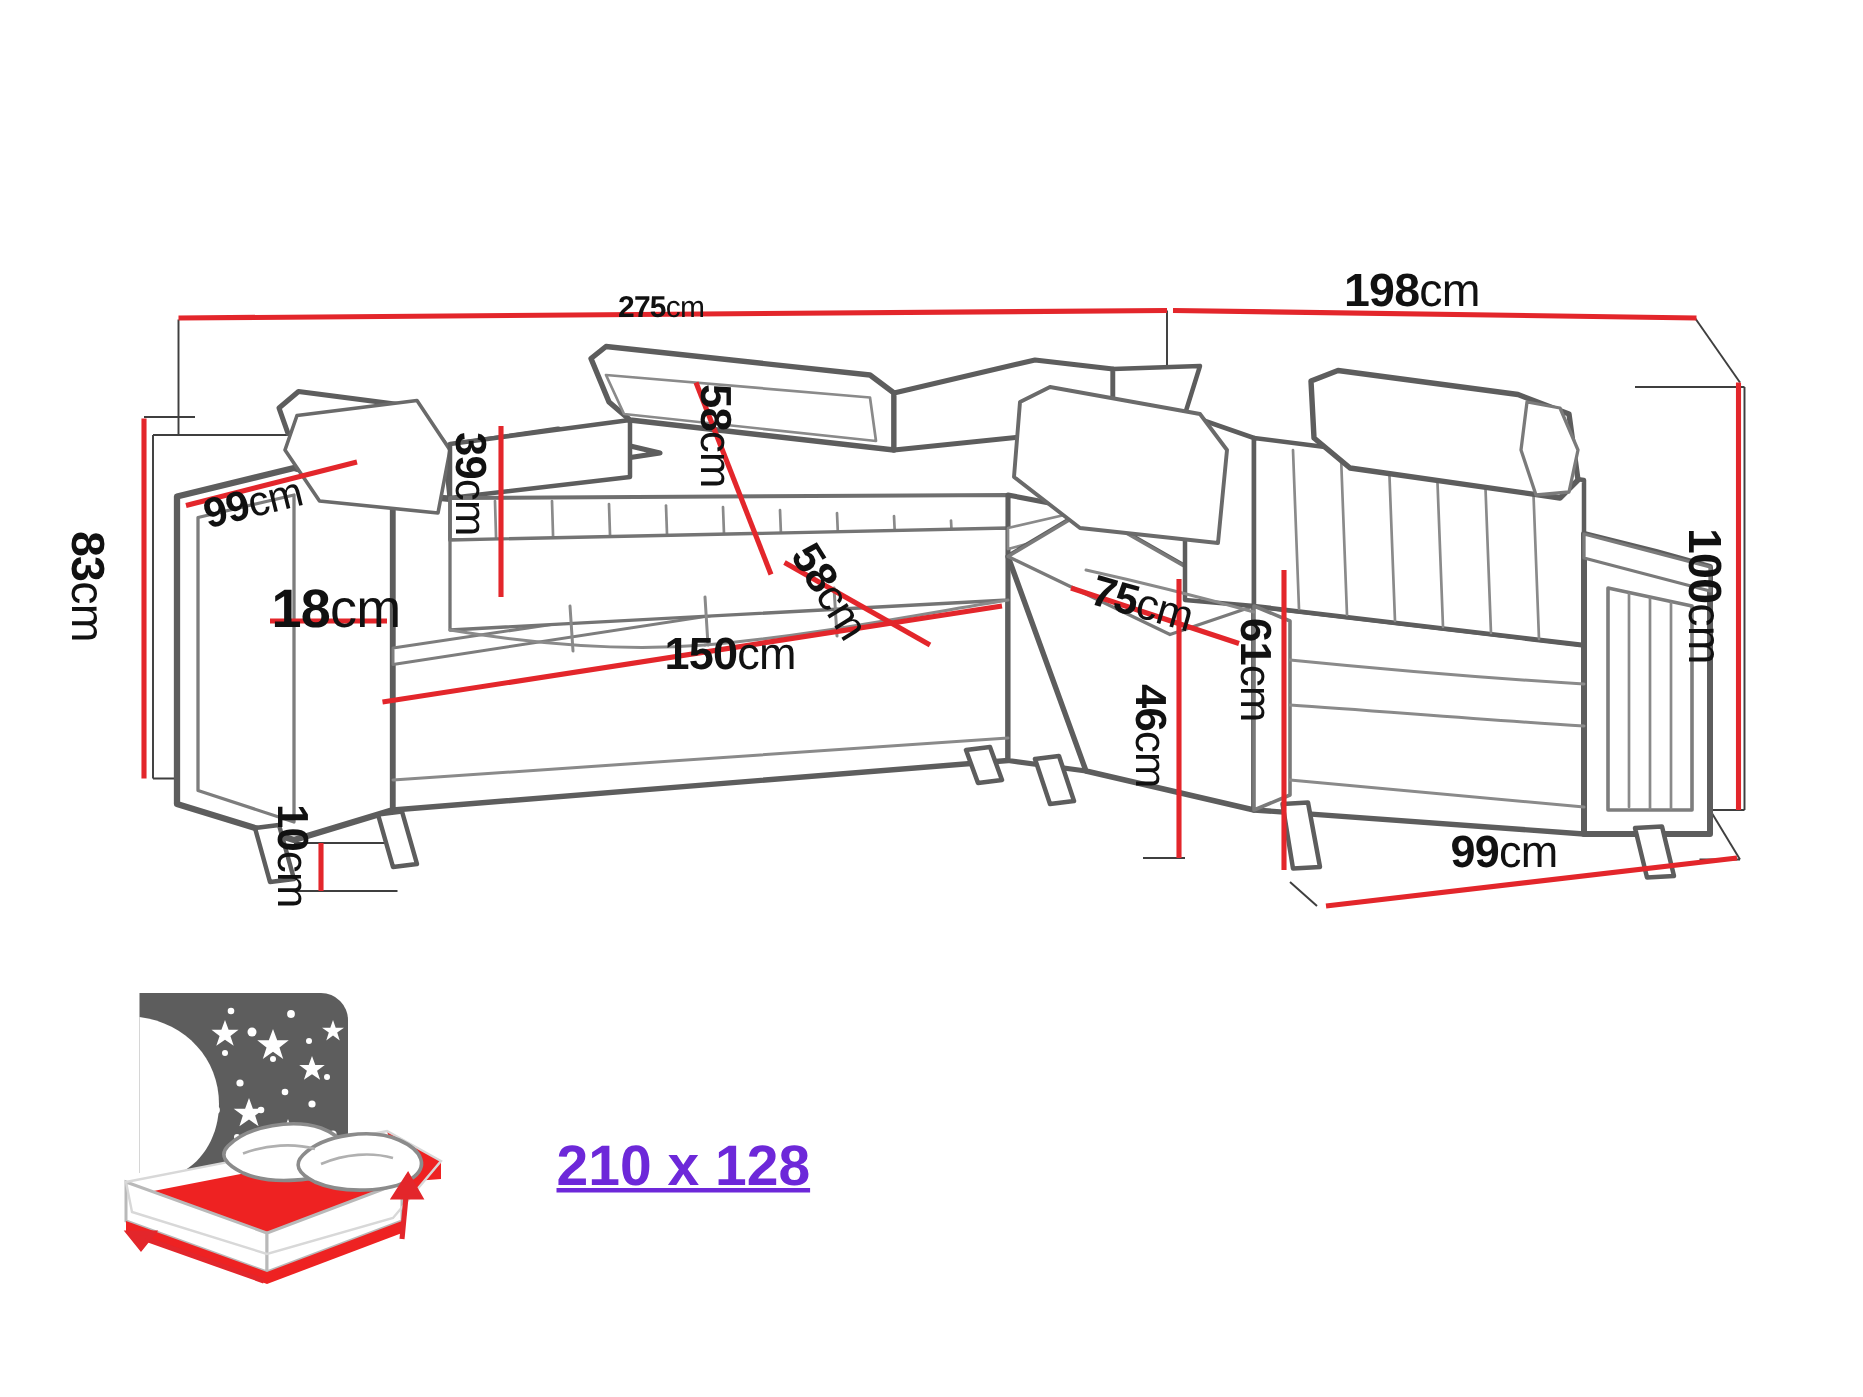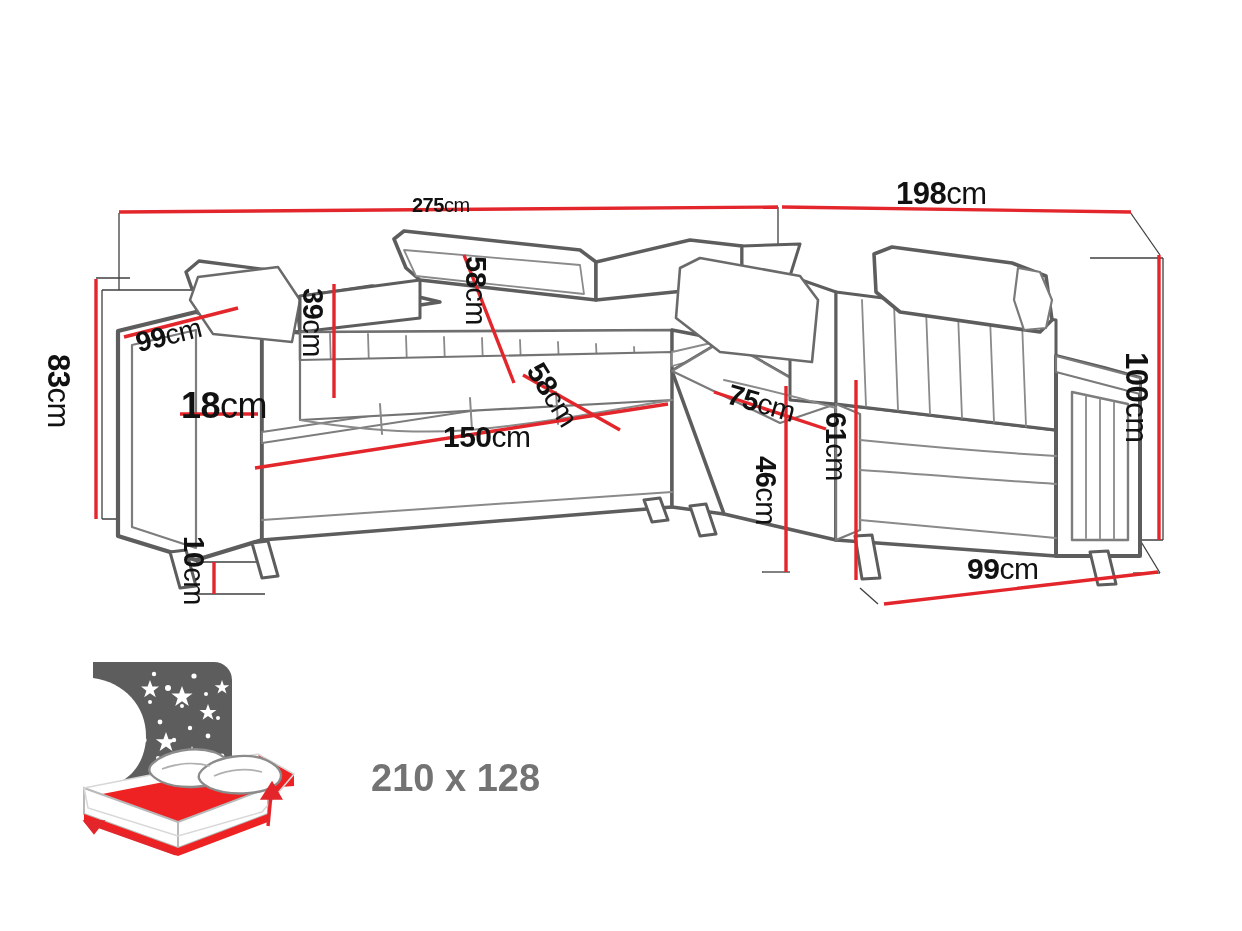--- a/index.html
+++ b/index.html
@@ -13,24 +13,25 @@
     color:#111111;
     white-space:nowrap;
     line-height:1;
     letter-spacing:-0.5px;
   }
   .dimlbl .u{font-weight:400;}
   .bedlbl{
     position:absolute;
     font-family:"Liberation Sans",sans-serif;
     font-weight:700;
-    color:#737373;
+    color:#6d28d9;
     white-space:nowrap;
     line-height:1;
     letter-spacing:0px;
+    text-decoration:underline;
   }
 </style>
 </head>
 <body>
 
 <div id="stage">
 
   <svg width="1242" height="931" viewBox="0 0 1242 931">
 
     <g stroke="#3f3f3f" stroke-width="1.3" fill="none">

